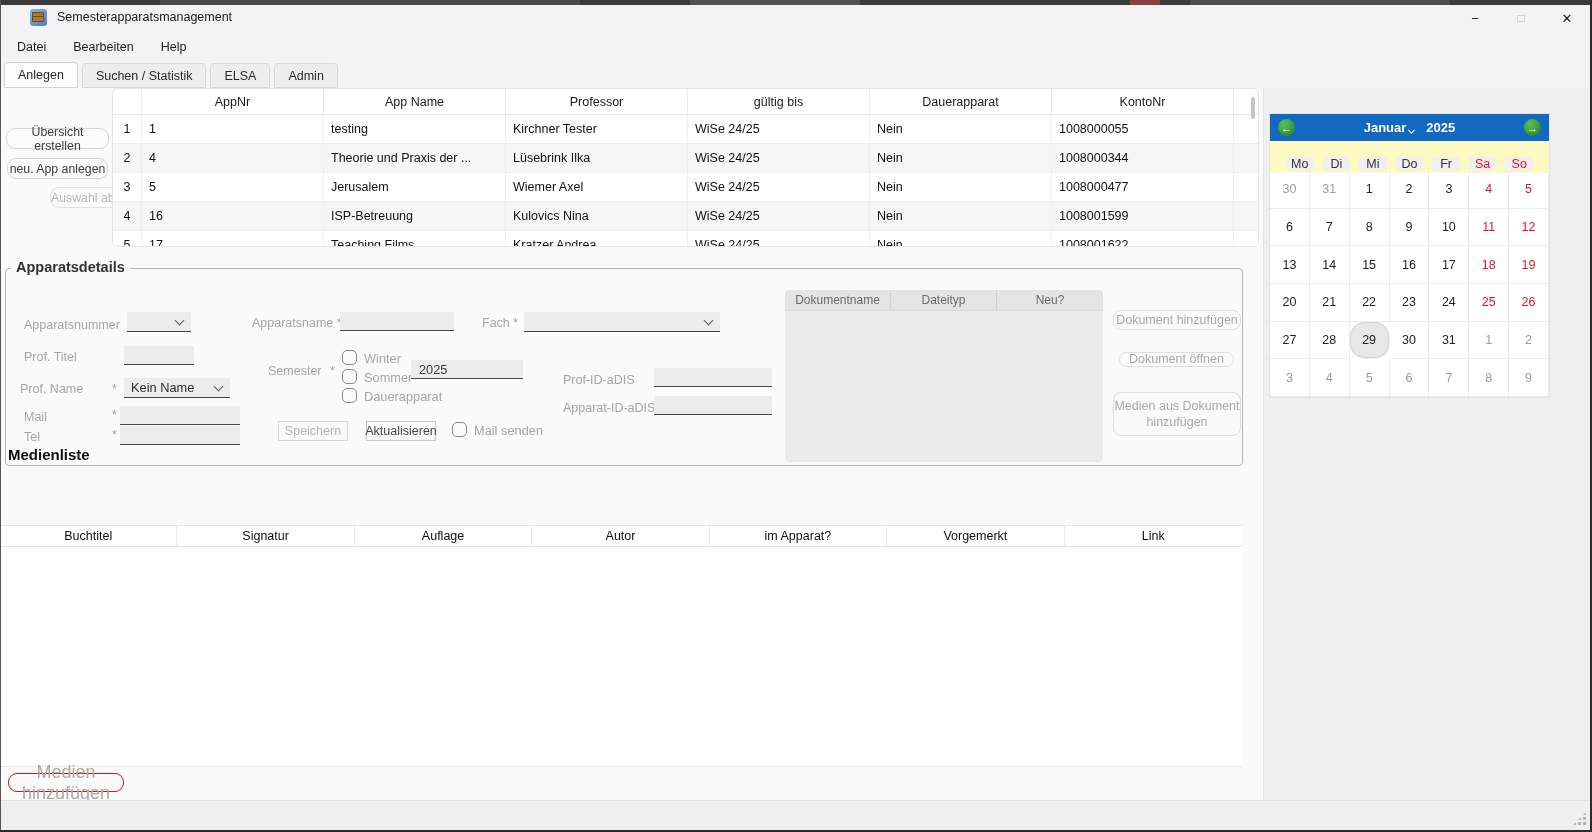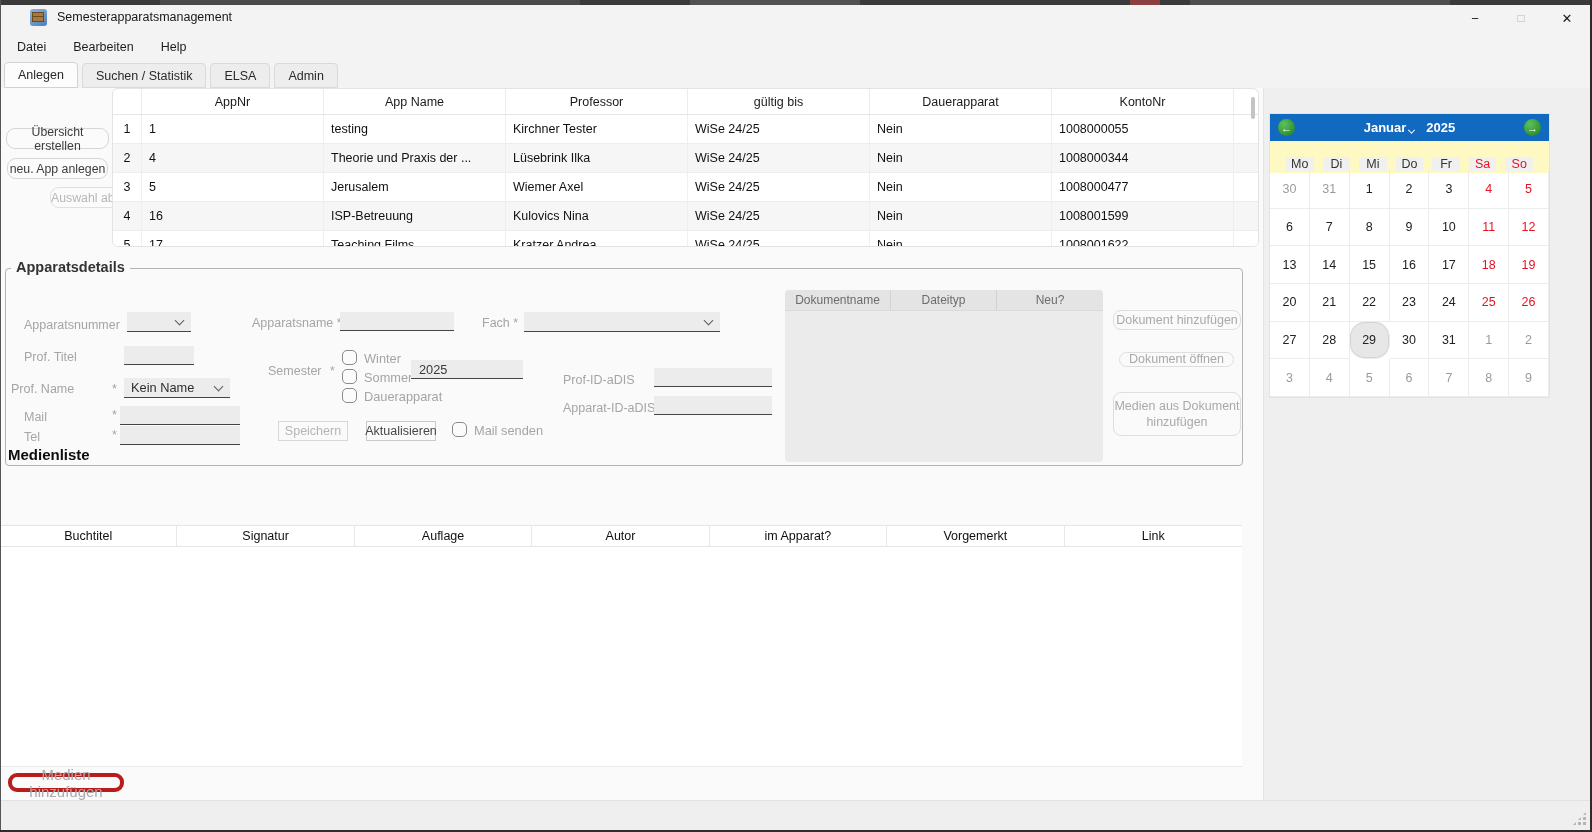--- a/index.html
+++ b/index.html
@@ -95,22 +95,22 @@
   
   .media-heading { position:absolute; left:8px; top:358px; font-size:15px; font-weight:bold; color:#0d0d0d; }
   .media-header { position:absolute; left:0; top:437px; width:1242px; height:22px; display:grid;
                   grid-template-columns:repeat(7,1fr); background:#fff; border-top:1px solid #e5e5e5;
                   border-bottom:1px solid #e5e5e5; }
   .media-header .th { display:flex; align-items:center; justify-content:center; font-size:12.5px; color:#0f0f0f;
                       border-right:1px solid #e9e9e9; }
   .media-header .th:last-child { border-right:none; }
   .media-body { position:absolute; left:0; top:459px; width:1242px; height:220px; background:#fff;
                 border-bottom:1px solid #e9e9e9; }
-  .media-add-btn { position:absolute; left:8px; top:685px; width:116px; height:19px; border:4px solid #b91c1c;
-                   border-radius:9px; background:transparent; font-size:15px; color:#a9a9a9;
+  .media-add-btn { position:absolute; left:8px; top:685px; width:116px; height:19px; border:1px solid #b91c1c;
+                   border-radius:9px; background:transparent; font-size:18px; color:#a9a9a9;
                    display:flex; align-items:center; justify-content:center; font-family:inherit; }
   
   .cal-card { position:absolute; left:5px; top:25px; width:281px; height:285px; background:#fff;
               border:1px solid #e3e3e3; }
   .cal-header { position:absolute; left:0; top:0; width:100%; height:27px;
                 background:var(--cal-blue,#1169c0); display:flex; align-items:center; justify-content:center; }
   .cal-title { color:#fff; font-weight:bold; font-size:13px; display:flex; column-gap:12px; align-items:center; }
   .cal-caret { width:5px; height:5px; border-right:1.3px solid #fff; border-bottom:1.3px solid #fff;
                transform:rotate(45deg) translate(2px,2px); margin-left:-9px; }
   .cal-nav { position:absolute; top:5px; width:17px; height:17px; border-radius:50%;
@@ -260,21 +260,21 @@
     <div class="flabel" style="left:268px;top:276px;">Semester</div>
     <div class="fstar" style="left:330px;top:276px;">*</div>
     <div class="radio" style="left:342px;top:262px;"></div>
     <div class="rlabel" style="left:364px;top:263px;">Winter</div>
     <div class="radio" style="left:342px;top:281px;"></div>
     <div class="rlabel" style="left:364px;top:282px;">Sommer</div>
     <div class="radio" style="left:342px;top:300px;"></div>
     <div class="rlabel" style="left:364px;top:301px;">Dauerapparat</div>
     <div class="ff" style="left:411px;top:272px;width:112px;">2025</div>
 
-    <div class="flabel" style="left:11px;top:294px;">Prof. Name</div>
+    <div class="flabel" style="left:20px;top:294px;">Prof. Name</div>
     <div class="fstar" style="left:112px;top:294px;">*</div>
     <div class="dd" style="left:124px;top:290px;width:106px;color:#2e2e2e;">
         <span>Kein Name</span>
         <span class="chev"></span>
       </div>
 
     <div class="flabel" style="left:24px;top:322px;">Mail</div>
     <div class="fstar" style="left:112px;top:320px;">*</div>
     <div class="ff" style="left:120px;top:318px;width:120px;"></div>
 

